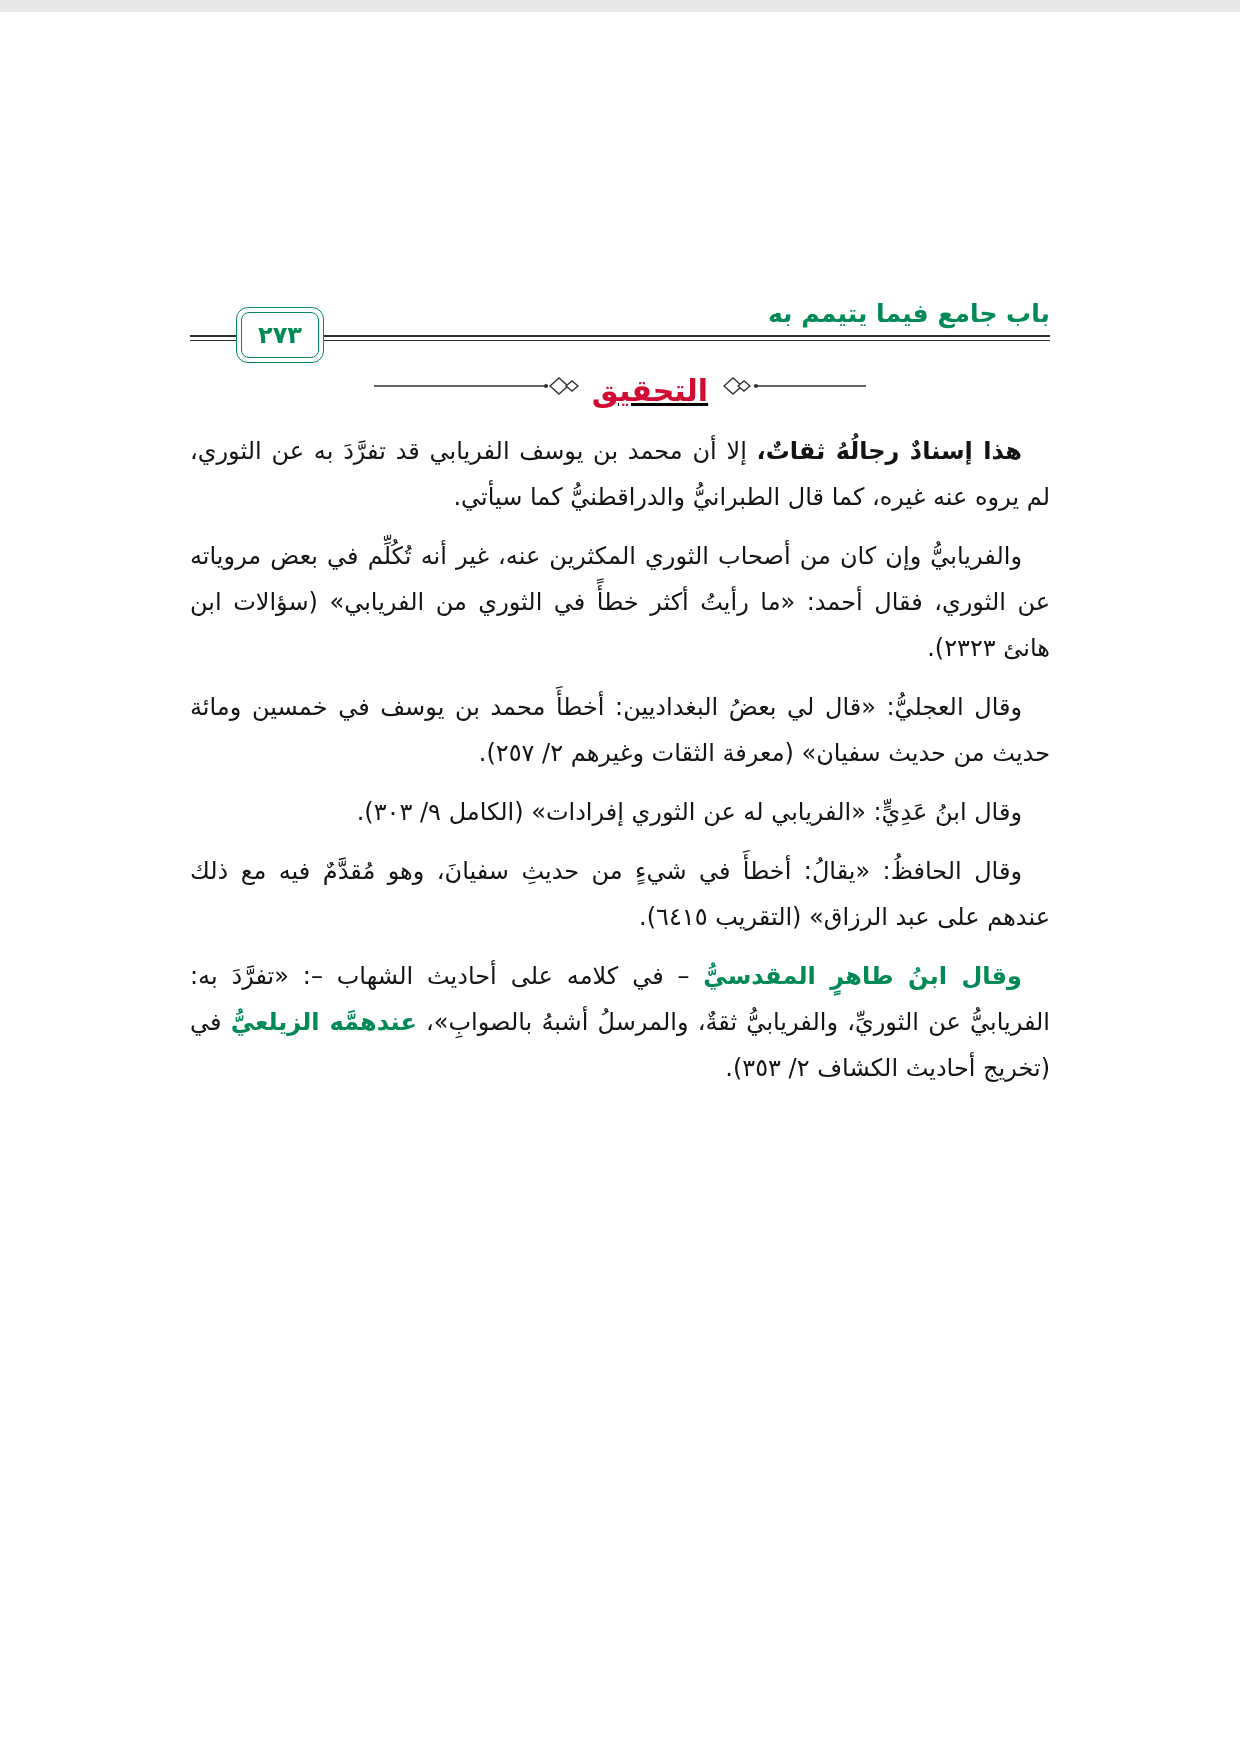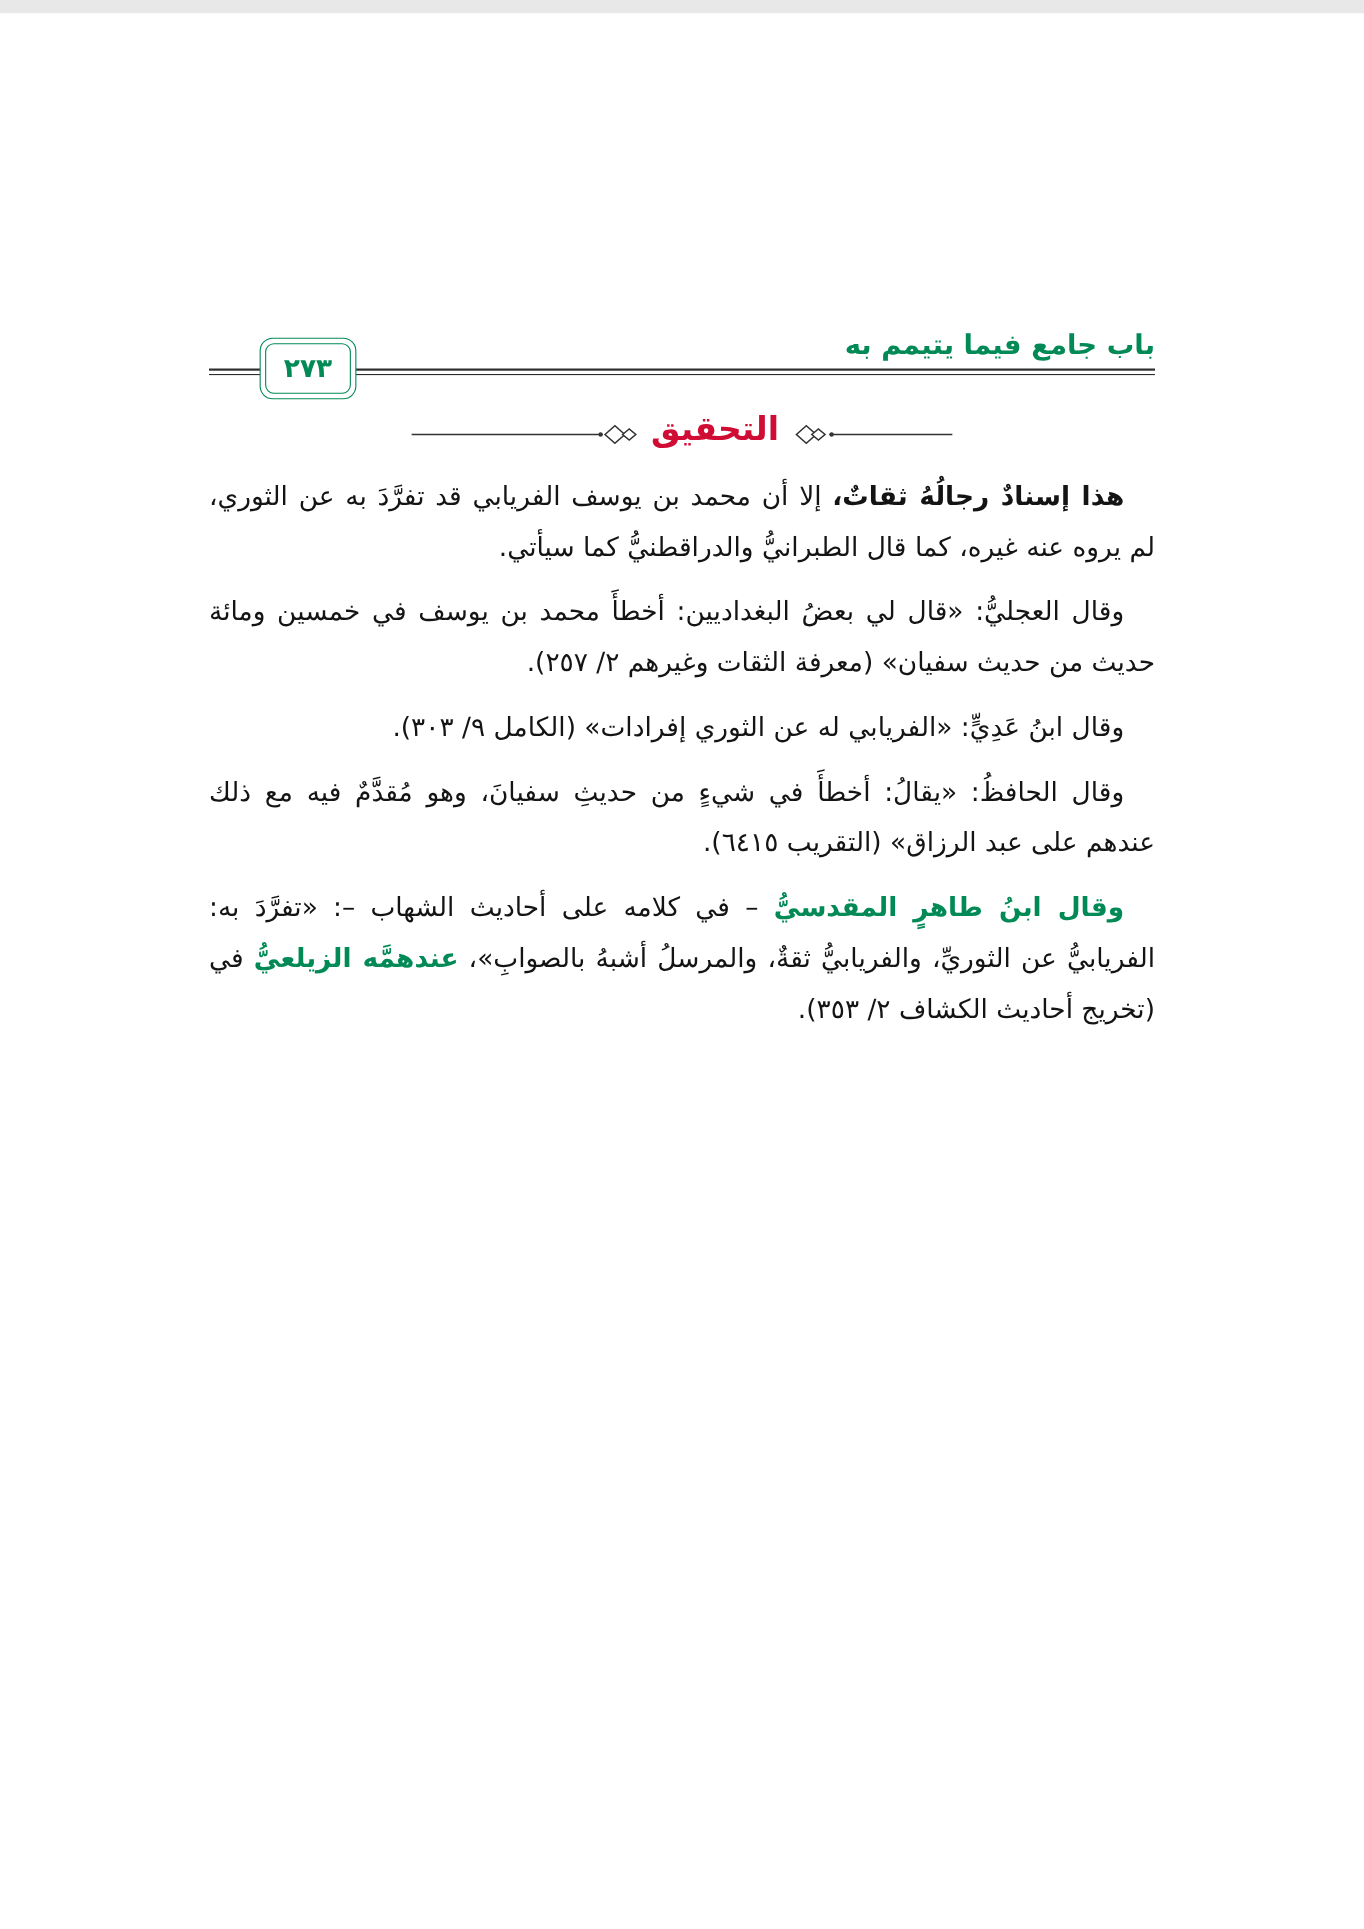--- a/index.html
+++ b/index.html
@@ -53,25 +53,26 @@
   }
   .page-number {
     color: var(--green, #028a56);
     font-weight: bold;
     font-size: 24px;
   }
 
   
   .section-heading {
     display: flex;
-    align-items: flex-end;
+    align-items: flex-start;
     justify-content: center;
     gap: 8px;
     margin: 12px 0 20px 0;
     direction: ltr;
+    text-decoration: underline;
   }
   .heading-text {
     color: var(--red, #d00c35);
     font-weight: bold;
     font-size: 30px;
     white-space: nowrap;
   }
   .orn line { stroke: #333; stroke-width: 1.3; }
   .orn path { stroke: #333; stroke-width: 1.4; fill: #fff; }
   .orn circle { fill: #333; }
@@ -118,20 +119,21 @@
       <path d="M8 13 l9 -8 9 8 -9 8 z"></path>
       <path d="M22 13 l6 -5 6 5 -6 5 z"></path>
       <circle cx="40" cy="13" r="2"></circle>
     </svg>
   </div>
 
   <main class="body-text">
 
     <p><span class="b">هذا إسنادٌ رجالُهُ ثقاتٌ،</span><span> إلا أن محمد بن يوسف الفريابي قد تفرَّدَ به عن الثوري، لم يروه عنه غيره، كما قال الطبرانيُّ والدراقطنيُّ كما سيأتي.</span></p>
 
+    <p><span>والفريابيُّ وإن كان من أصحاب الثوري المكثرين عنه، غير أنه تُكُلِّم في بعض مروياته عن الثوري، فقال أحمد: «ما رأيتُ أكثر خطأً في الثوري من الفريابي» (سؤالات ابن هانئ ٢٣٢٣).</span></p>
 
 
     <p><span>وقال العجليُّ: «قال لي بعضُ البغداديين: أخطأَ محمد بن يوسف في خمسين ومائة حديث من حديث سفيان» (معرفة الثقات وغيرهم ٢/ ٢٥٧).</span></p>
 
     <p><span>وقال ابنُ عَدِيٍّ: «الفريابي له عن الثوري إفرادات» (الكامل ٩/ ٣٠٣).</span></p>
 
     <p><span>وقال الحافظُ: «يقالُ: أخطأَ في شيءٍ من حديثِ سفيانَ، وهو مُقدَّمٌ فيه مع ذلك عندهم على عبد الرزاق» (التقريب ٦٤١٥).</span></p>
 
 
     <p><span class="g">وقال ابنُ طاهرٍ المقدسيُّ</span><span> – في كلامه على أحاديث الشهاب –: «تفرَّدَ به: الفريابيُّ عن الثوريِّ، والفريابيُّ ثقةٌ، والمرسلُ أشبهُ بالصوابِ»، </span><span class="g">عندهمَّه الزيلعيُّ</span><span> في (تخريج أحاديث الكشاف ٢/ ٣٥٣).</span></p>

